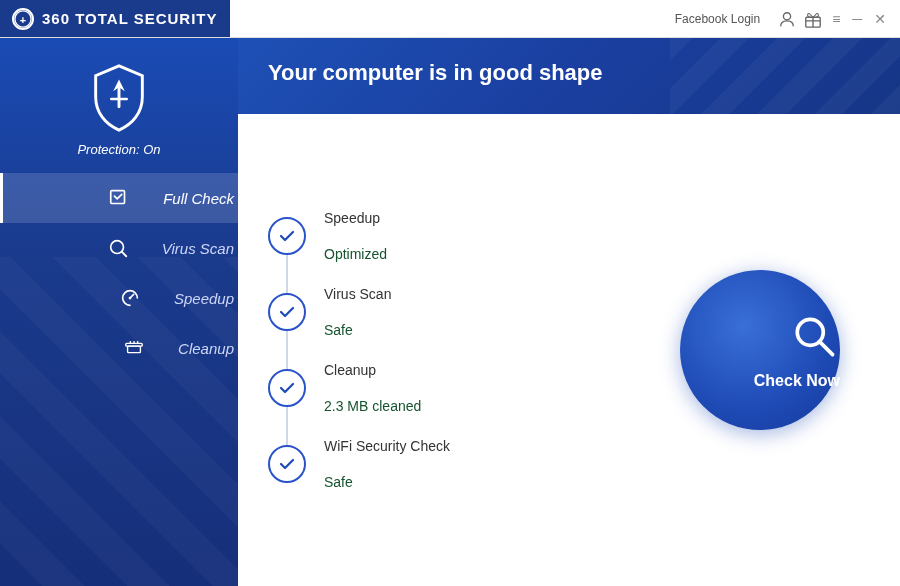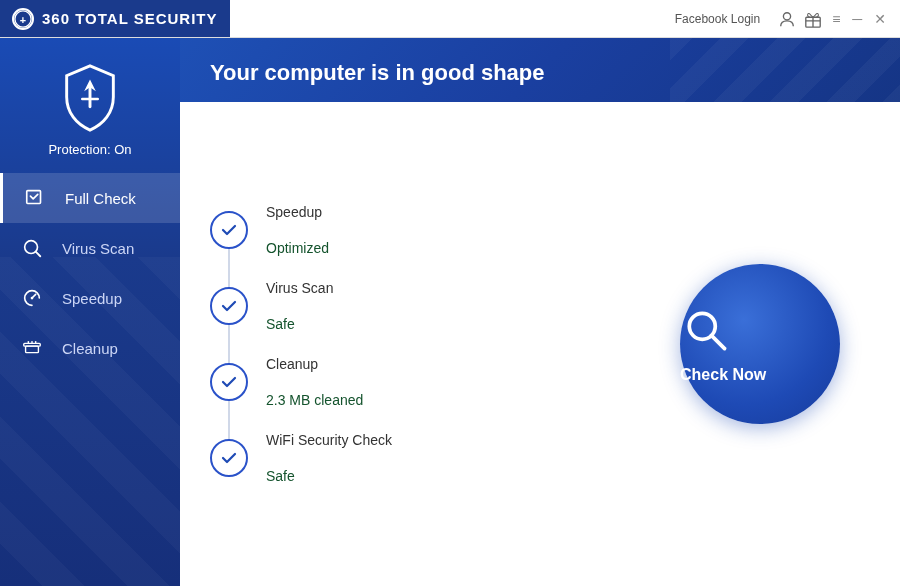--- a/index.html
+++ b/index.html
@@ -36,28 +36,29 @@
     .titlebar-facebook { font-size: 12px; color: #555; }
     .titlebar-icons { display: flex; gap: 4px; align-items: center; }
     .titlebar-icon { font-size: 16px; color: #666; cursor: pointer; width: 22px; height: 22px; display: flex; align-items: center; justify-content: center; }
     .titlebar-btn { font-size: 14px; color: #888; cursor: pointer; padding: 0 4px; }
 
     
     .main { display: flex; flex: 1; overflow: hidden; }
 
     
     .sidebar {
-      width: 180px;
+      width: 238px;
       background: linear-gradient(180deg, #1a4bb5 0%, #1a3a8c 40%, #162f7a 100%);
       display: flex;
       flex-direction: column;
       align-items: center;
       flex-shrink: 0;
       position: relative;
       overflow: hidden;
+      font-style: italic;
     }
     .sidebar::before {
       content: '';
       position: absolute;
       bottom: 0; left: 0; right: 0; top: 40%;
       background: repeating-linear-gradient(
         45deg,
         transparent,
         transparent 30px,
         rgba(255,255,255,0.03) 30px,
@@ -74,43 +75,44 @@
       position: relative;
       margin-bottom: 10px;
     }
     .shield-icon svg { width: 100%; height: 100%; }
     .protection-label { color: #fff; font-size: 13px; }
 
     .nav-item {
       width: 100%;
       display: flex;
       align-items: center;
-      gap: 18px;
-      padding: 13px 20px;
+      gap: 32px;
+      padding: 13px 4px;
       color: #ccd6f6;
       font-size: 15px;
       cursor: pointer;
       position: relative;
       z-index: 1;
       transition: background 0.15s;
+      justify-content: flex-end;
     }
     .nav-item.active {
       background: rgba(255,255,255,0.15);
       color: #fff;
       border-left: 3px solid #fff;
     }
     .nav-item-icon { width: 24px; height: 24px; display: flex; align-items: center; justify-content: center; flex-shrink: 0; }
 
     
     .content { flex: 1; display: flex; flex-direction: column; background: #f5f7fa; }
 
     
     .header-banner {
       background: linear-gradient(135deg, #1e50b5 0%, #1a3fa0 50%, #153585 100%);
-      padding: 22px 30px 10px 30px;
+      padding: 22px 30px 22px 30px;
       position: relative;
       overflow: hidden;
       flex-shrink: 0;
     }
     .header-banner::after {
       content: '';
       position: absolute;
       right: -20px; top: -20px;
       width: 250px; height: 160px;
       background: repeating-linear-gradient(
@@ -167,21 +169,21 @@
 
     .check-text {}
     .check-name { font-size: 14px; color: #333; font-weight: 500; }
     .check-status { font-size: 14px; color: #14532d; margin-top: 20px; }
 
     
     .check-now-btn {
       width: 160px; height: 160px;
       border-radius: 50%;
       background: radial-gradient(circle at 40% 35%, #3a6fd8, #1e4ab5 60%, #163a9a);
-      display: flex; flex-direction: column; align-items: flex-start; justify-content: center;
+      display: flex; flex-direction: column; align-items: flex-end; justify-content: center;
       cursor: pointer;
       flex-shrink: 0;
       box-shadow: 0 4px 20px rgba(30,74,181,0.4);
       margin-right: 30px;
     }
     .check-now-btn .search-icon svg { width: 52px; height: 52px; }
     .check-now-label { color: #fff; font-size: 16px; font-weight: 600; margin-top: 6px; }
   </style>
 </head>
 <body>

